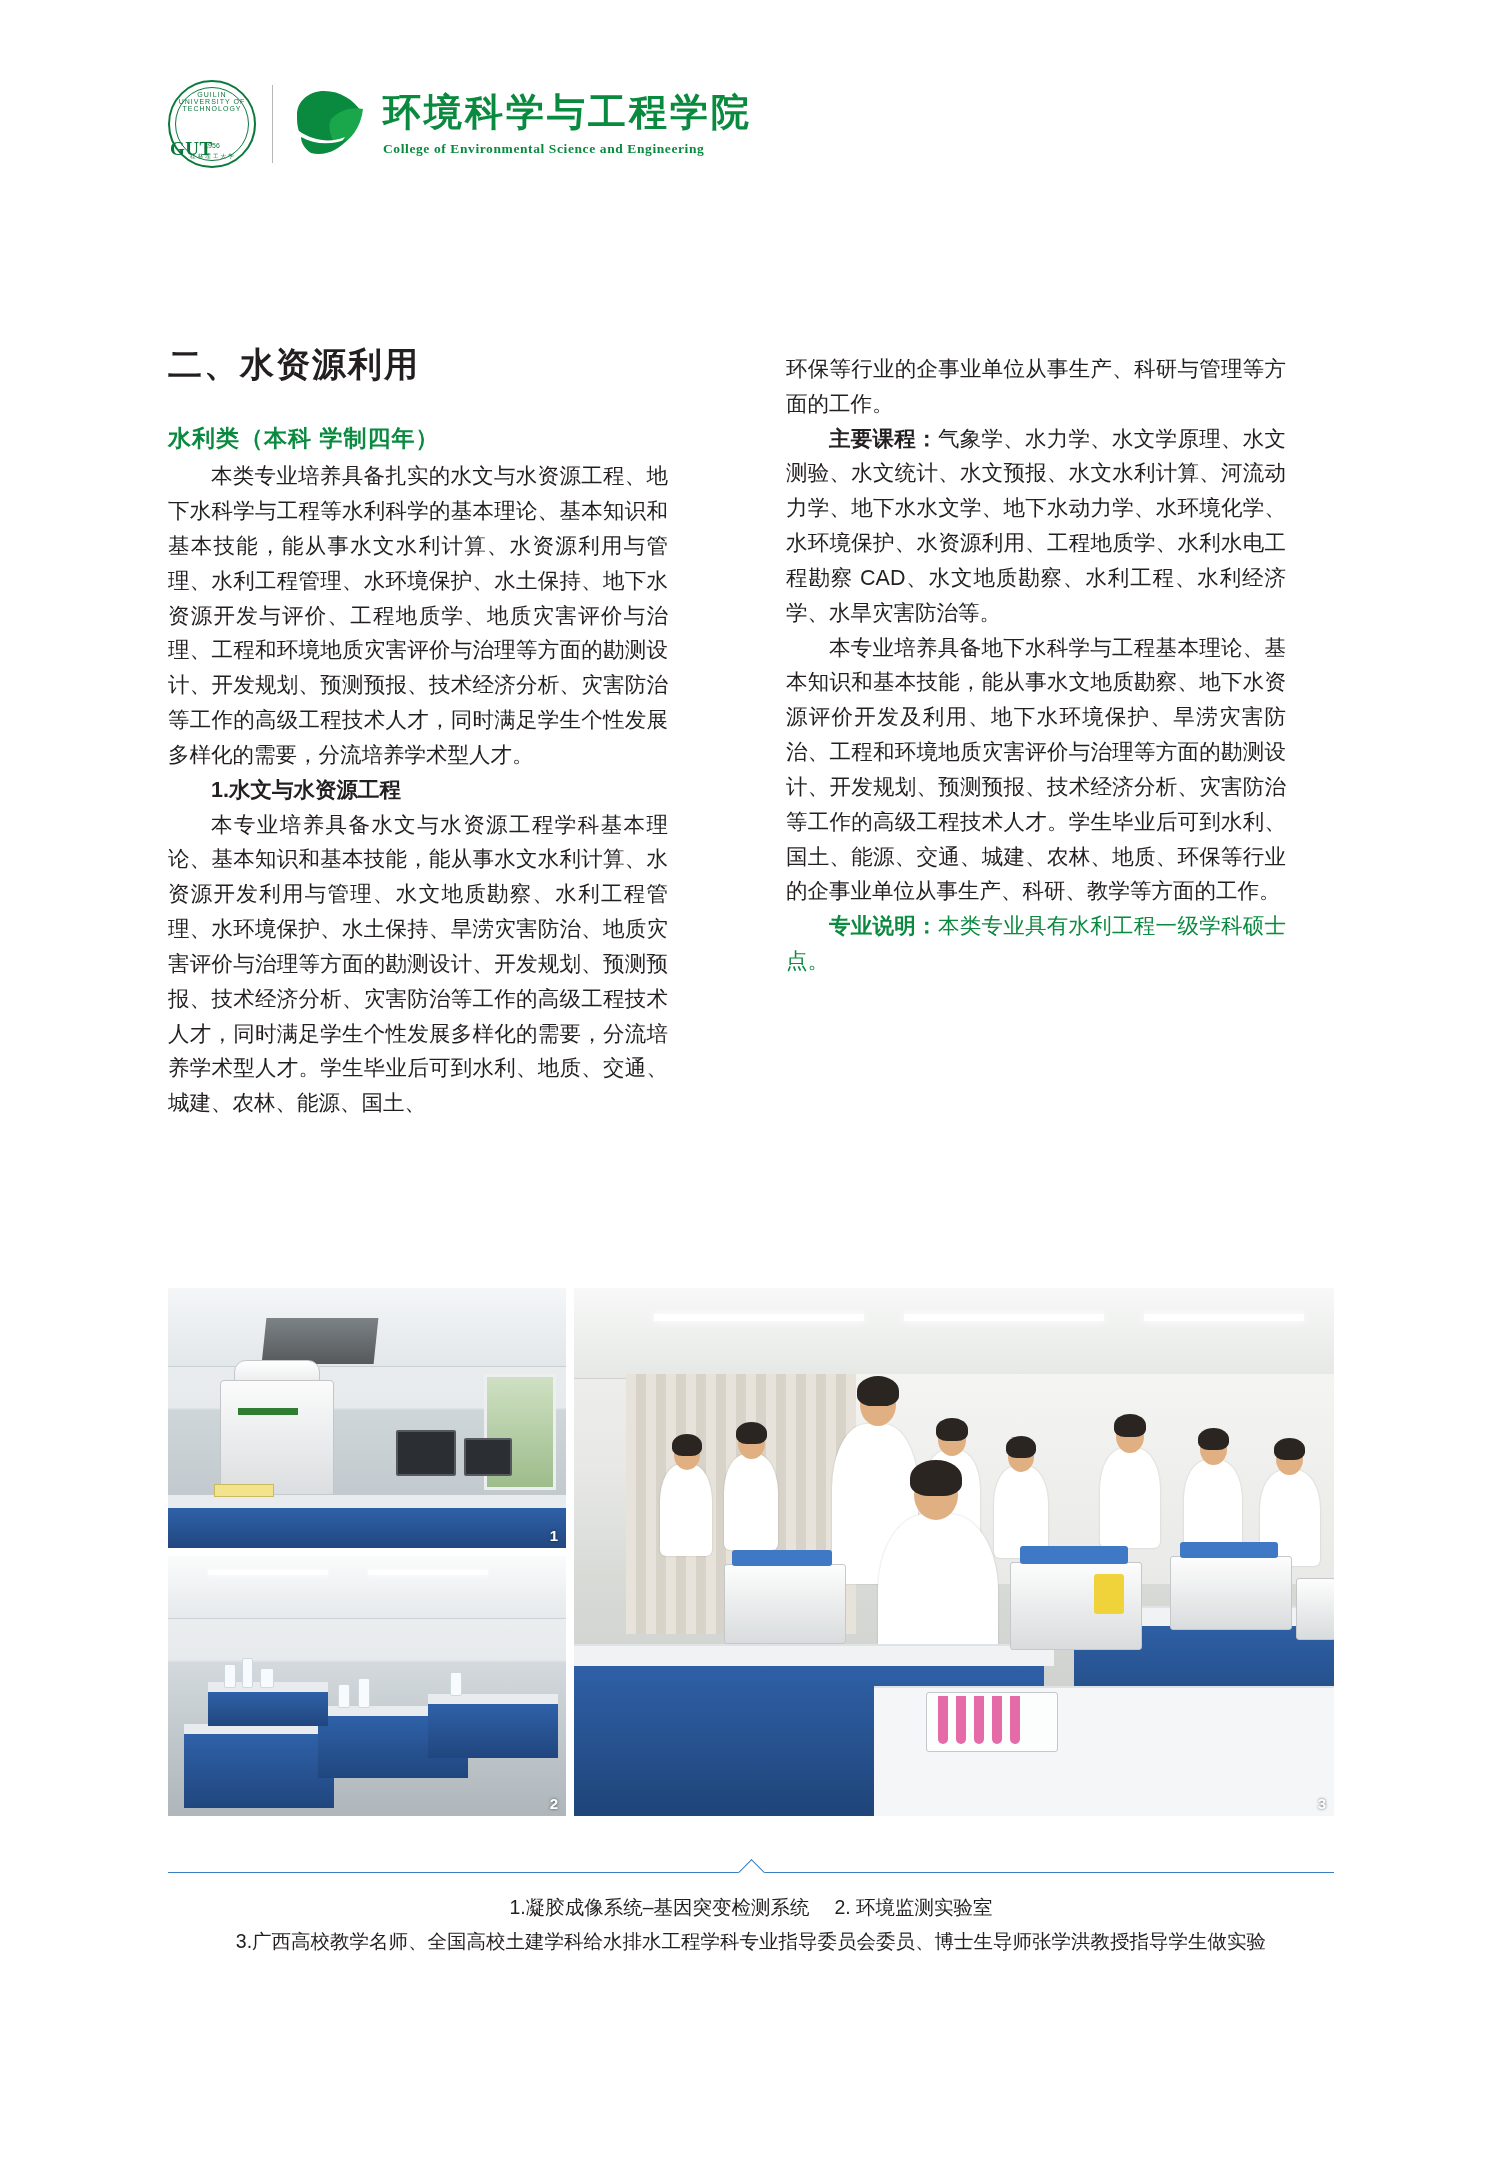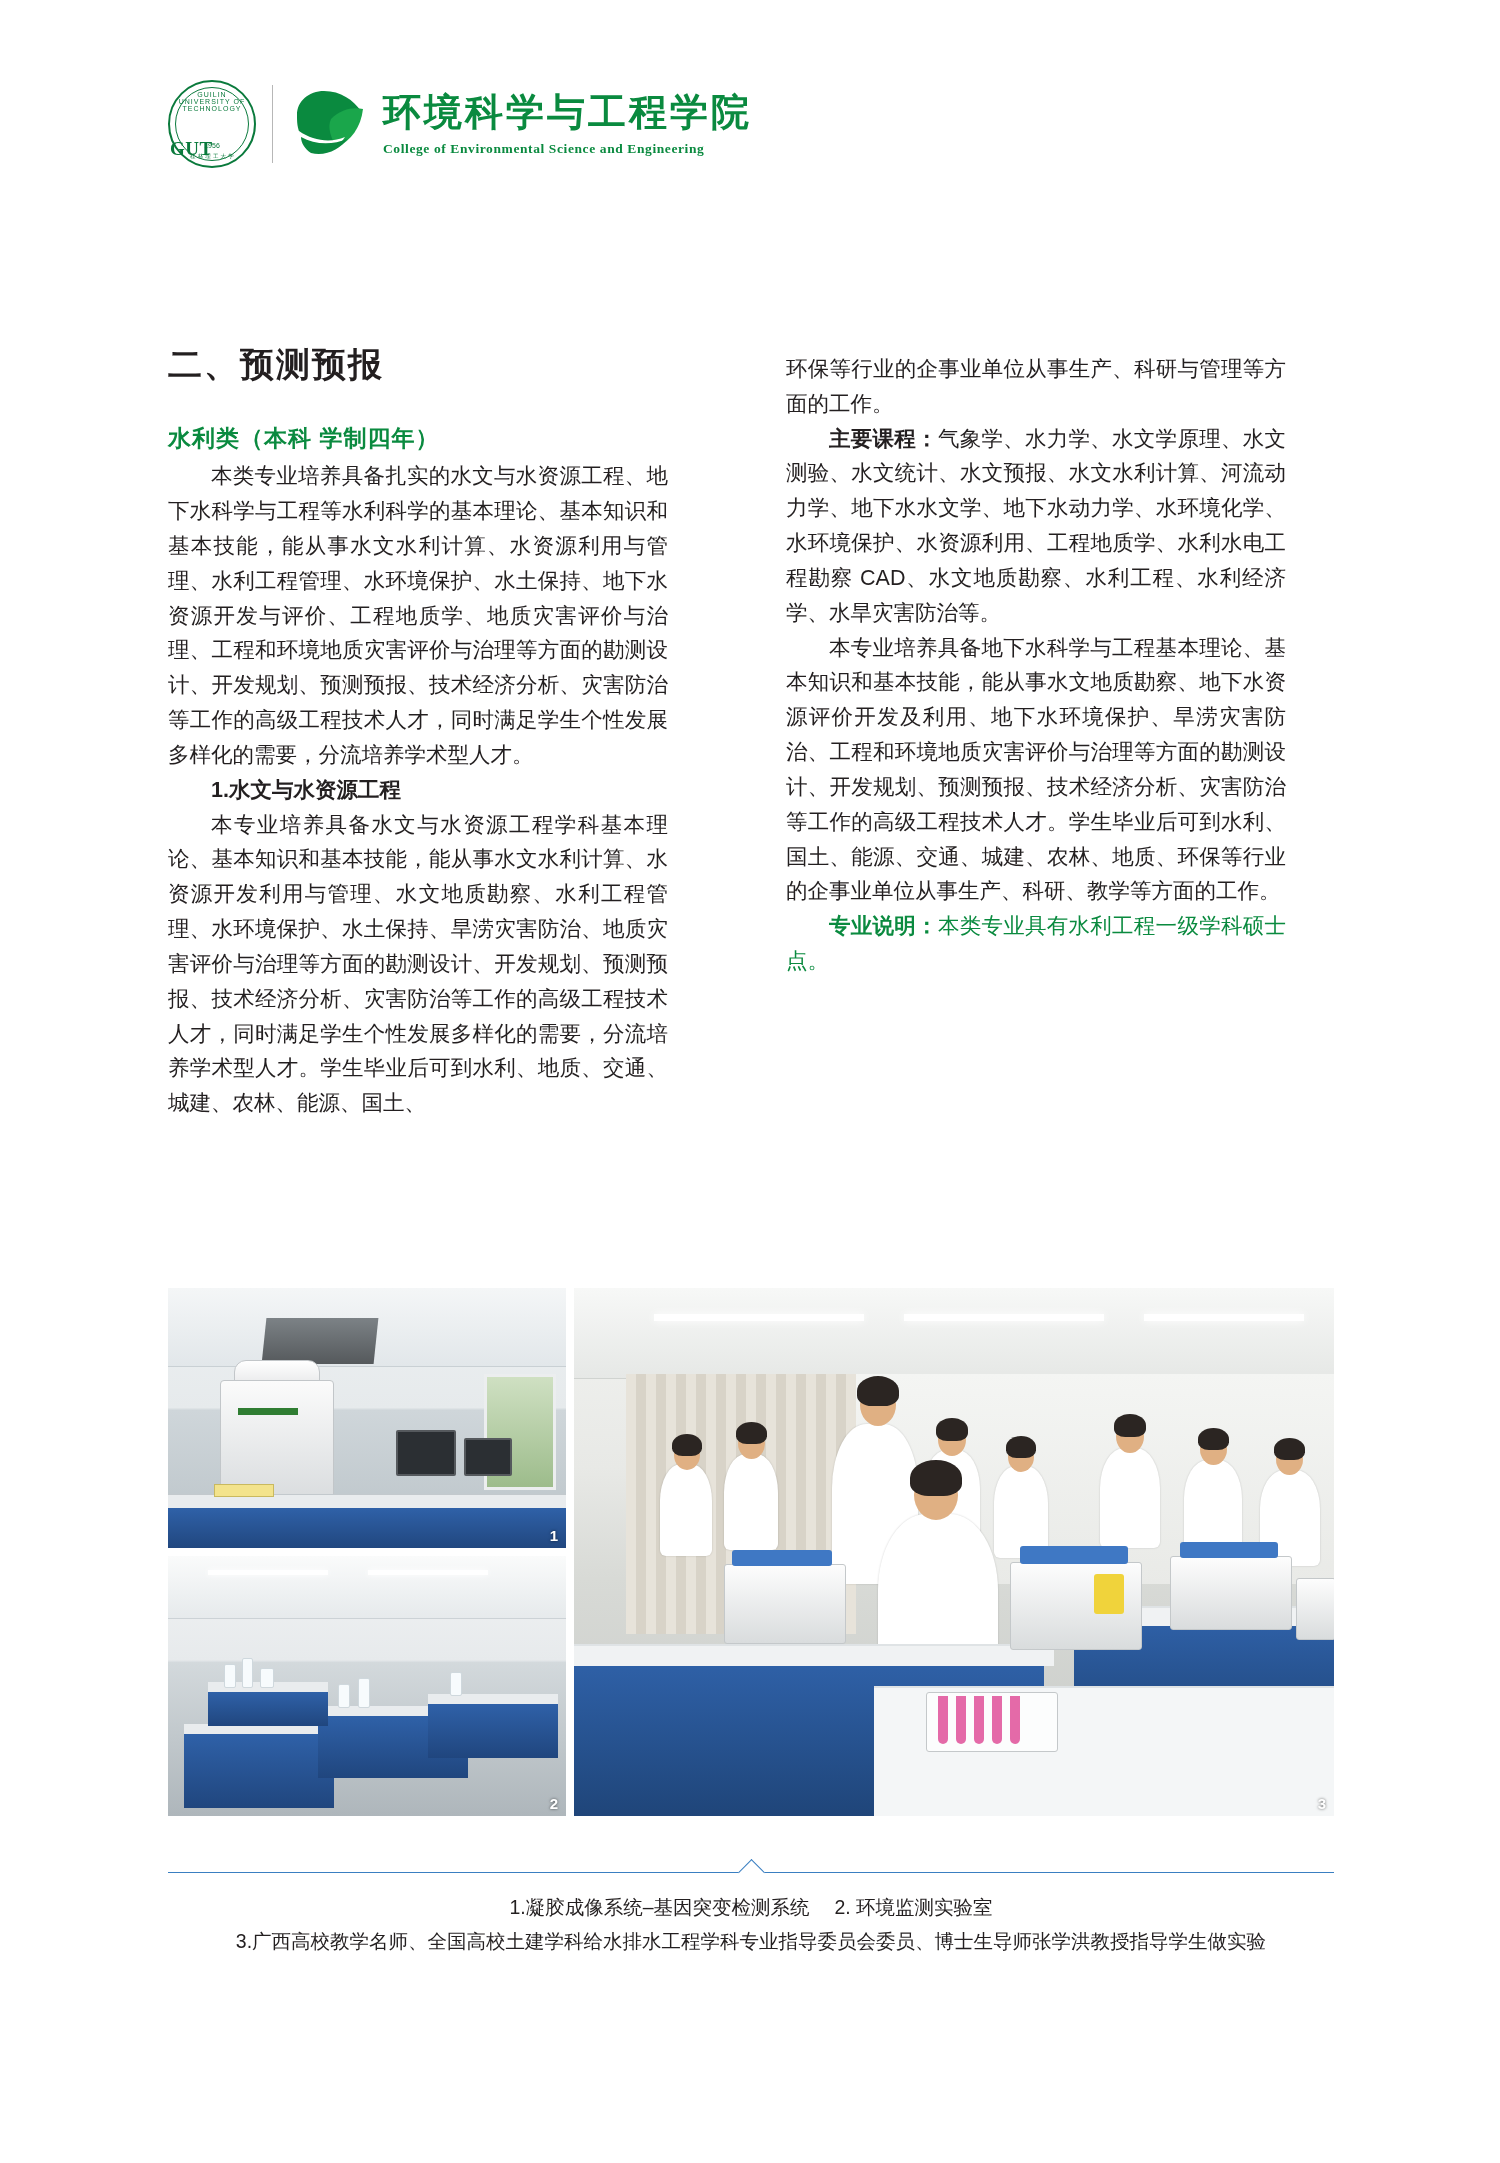--- a/index.html
+++ b/index.html
@@ -382,21 +382,21 @@
         <path d="M10 52 C24 60 42 60 56 54 C50 64 34 72 20 68 C14 64 10 58 10 52 Z" fill="#0a8a3f"></path>
       </svg>
     </div>
 
     <div class="brand-text">
       <div class="brand-cn">环境科学与工程学院</div>
       <div class="brand-en">College  of  Environmental  Science  and  Engineering</div>
     </div>
   </div>
 
-  <div class="section-title">二、预测预报</div>
+  <div class="section-title">二、水资源利用</div>
 
   <div class="col col-left">
     <div class="major-title">水利类（本科  学制四年）</div>
     <p class="para">本类专业培养具备扎实的水文与水资源工程、地下水科学与工程等水利科学的基本理论、基本知识和基本技能，能从事水文水利计算、水资源利用与管理、水利工程管理、水环境保护、水土保持、地下水资源开发与评价、工程地质学、地质灾害评价与治理、工程和环境地质灾害评价与治理等方面的勘测设计、开发规划、预测预报、技术经济分析、灾害防治等工作的高级工程技术人才，同时满足学生个性发展多样化的需要，分流培养学术型人才。</p>
     <p class="sub-head">1.水文与水资源工程</p>
     <p class="para">本专业培养具备水文与水资源工程学科基本理论、基本知识和基本技能，能从事水文水利计算、水资源开发利用与管理、水文地质勘察、水利工程管理、水环境保护、水土保持、旱涝灾害防治、地质灾害评价与治理等方面的勘测设计、开发规划、预测预报、技术经济分析、灾害防治等工作的高级工程技术人才，同时满足学生个性发展多样化的需要，分流培养学术型人才。学生毕业后可到水利、地质、交通、城建、农林、能源、国土、</p>
   </div>
 
   <div class="col col-right">
     <p class="para noindent">环保等行业的企事业单位从事生产、科研与管理等方面的工作。</p>

